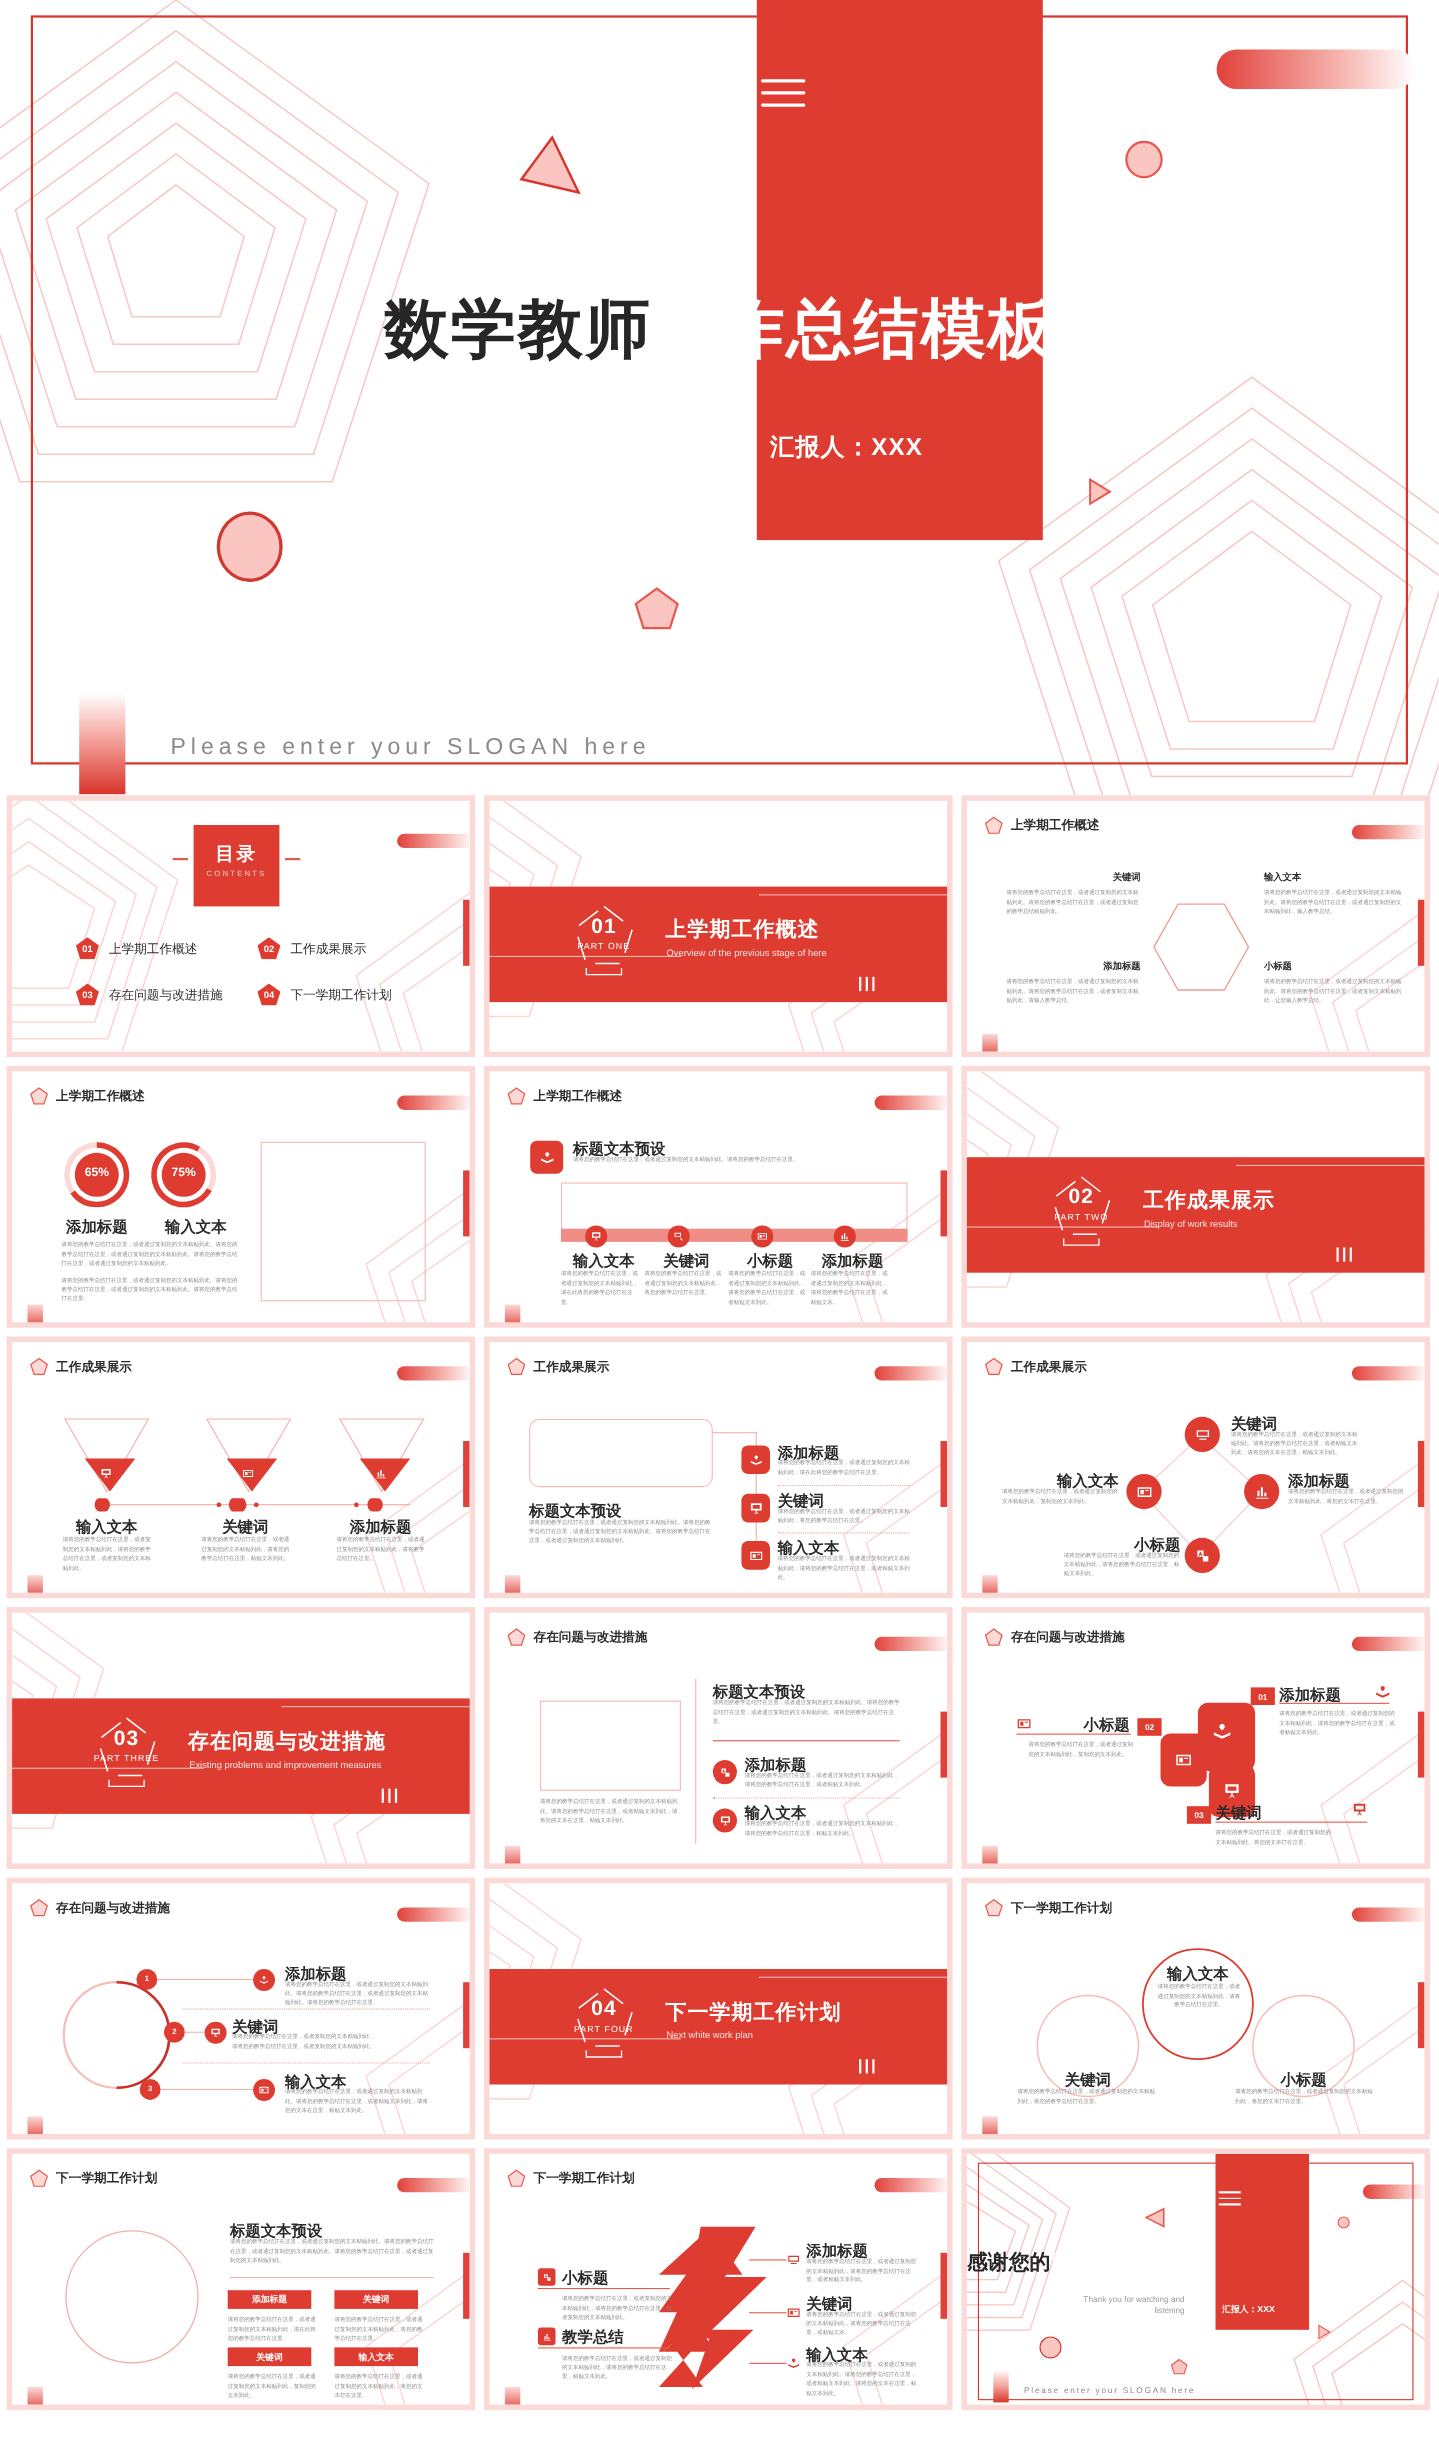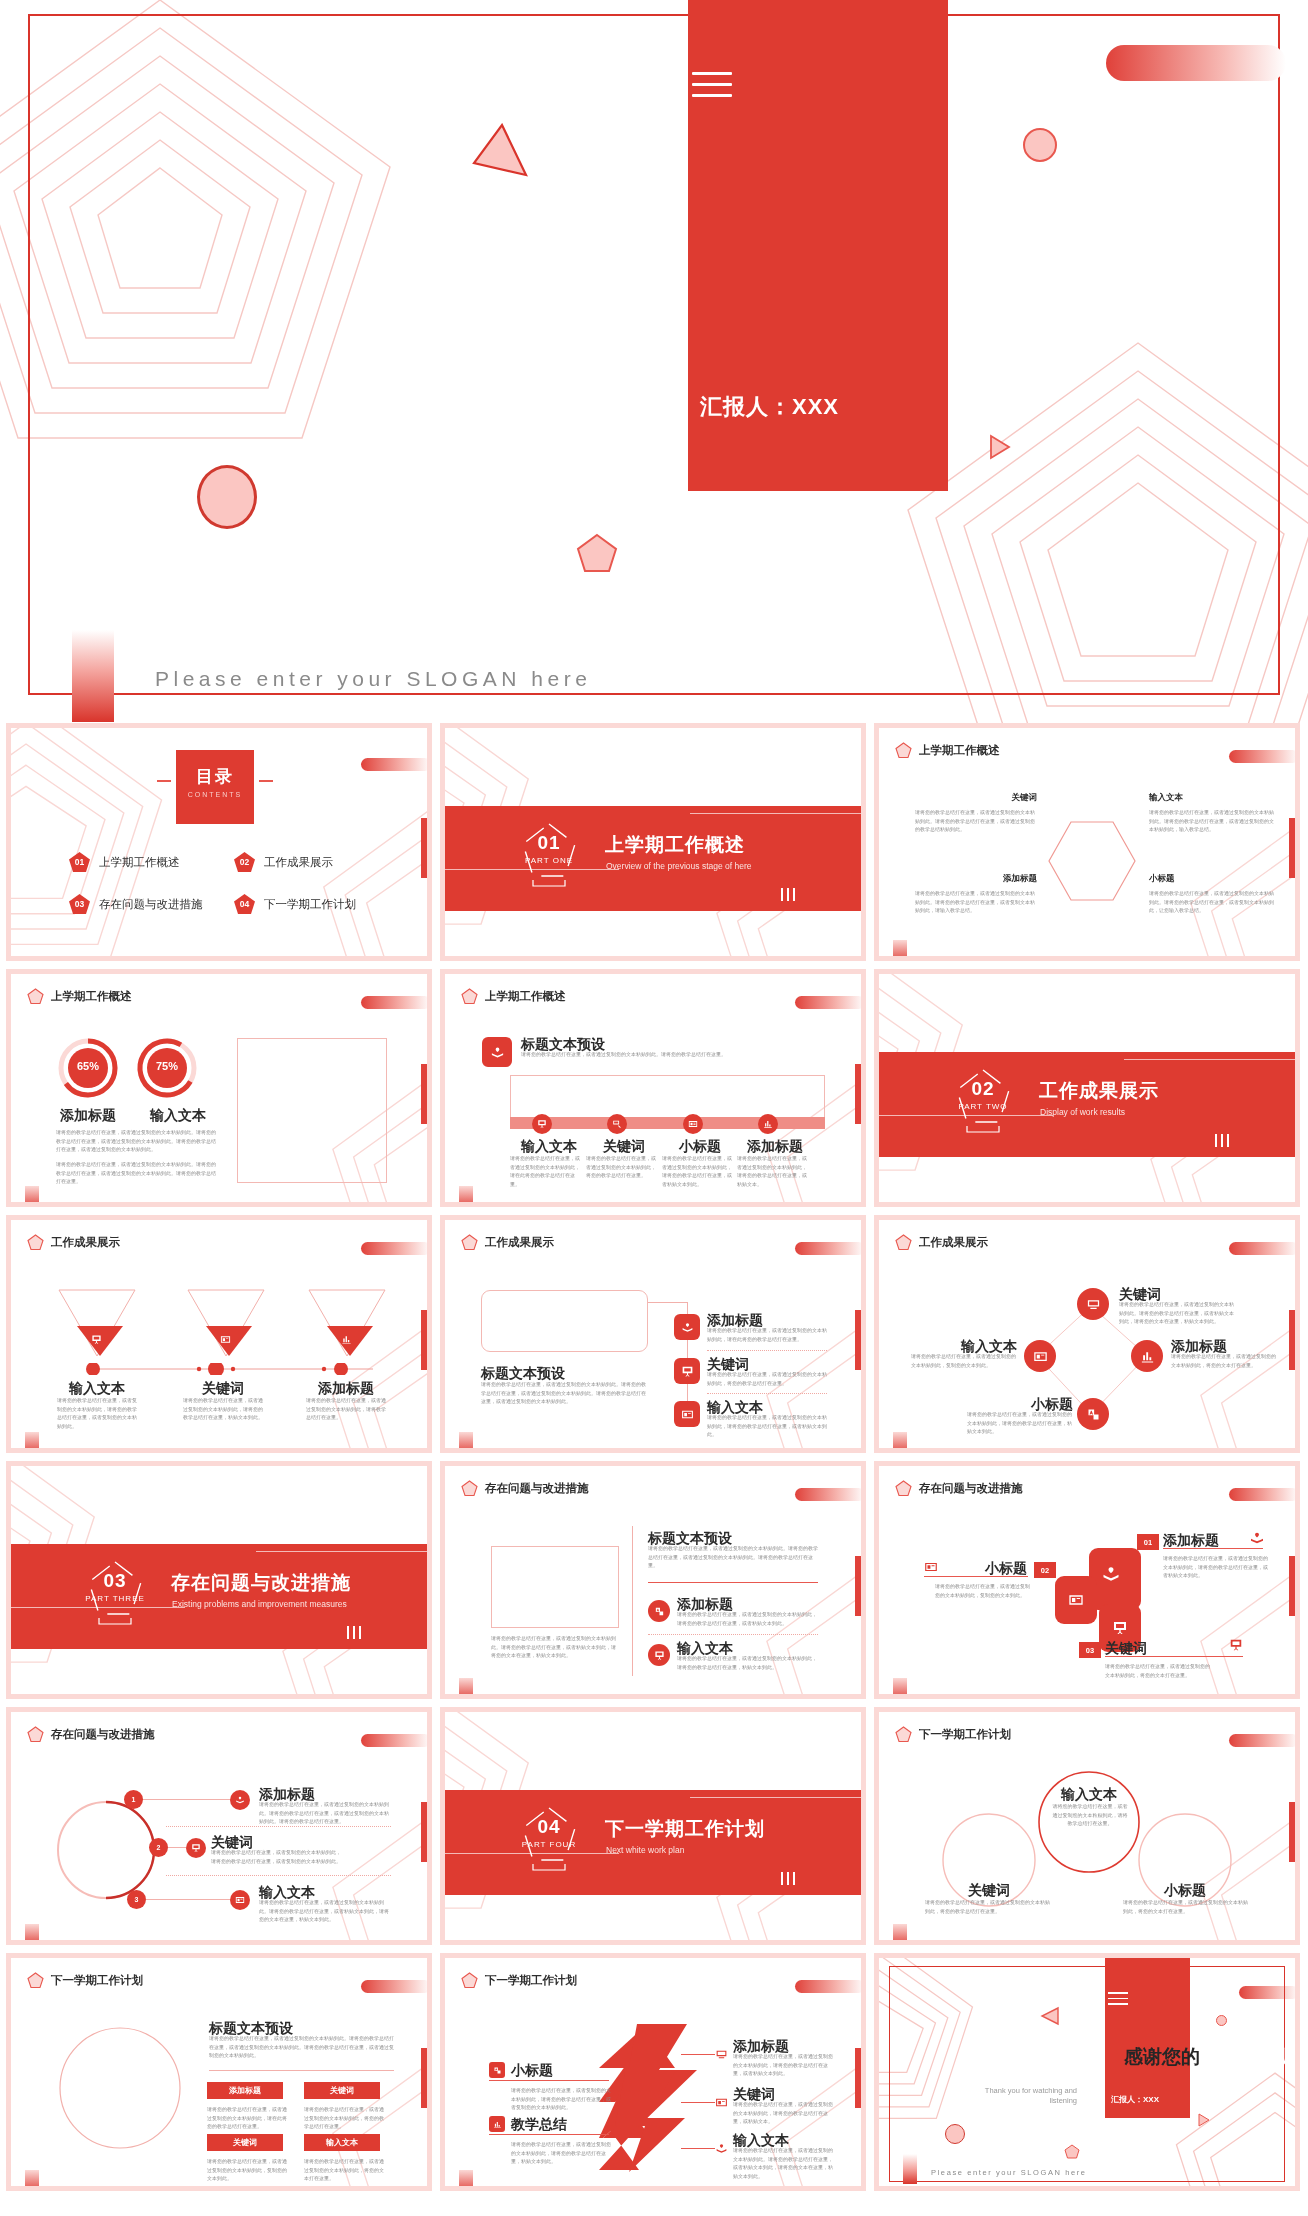--- a/index.html
+++ b/index.html
@@ -124,21 +124,21 @@
   .body-xxs { font-size:5px; color:#8b8b8b; line-height:1.7; }
 
   .ricon { background:#de3b31; border-radius:50%; display:flex; align-items:center; justify-content:center; color:#fff;}
   .rsq { background:#de3b31; border-radius:6px; display:flex; align-items:center; justify-content:center; color:#fff;}
 
   .ph-box { border:1px solid #f3b8b3; }
   .hr-dot { border-top:1px dotted #f0a9a3; }
 
   
   .ty-panel { position:absolute; left:226px; top:0; width:85px; height:160px; background:#de3b31; }
-  .ty-title { position:absolute; left:0; top:86px; width:100%; text-align:right;
+  .ty-title { position:absolute; left:0; top:86px; width:100%; text-align:left;
               font-size:19px; font-weight:bold; white-space:nowrap; }
   .ty-sub { position:absolute; left:88px; top:128px; width:110px; text-align:right;
             color:#9b9b9b; font-size:7.5px; line-height:1.3; }
   .ty-rep { position:absolute; left:232px; top:136px; color:#fff; font-size:8px; font-weight:bold; }
   .ty-slogan { position:absolute; left:52px; bottom:9px; color:#8a8a8a; font-size:7.5px; letter-spacing:1.6px; }
   .ty-frame { position:absolute; left:10px; top:8px; right:10px; bottom:4px; border:1px solid #d9342b; }
 </style>
 </head>
 <body>
 
@@ -194,20 +194,23 @@
       <svg width="42" height="42" viewBox="0 0 42 42">
         <polygon points="21,2 40,16 33,38 9,38 2,16" fill="#fbc6c2" stroke="#e8584f" stroke-width="2"></polygon>
       </svg>
     </div>
     <div class="hero-tri2">
       <svg width="24" height="26" viewBox="0 0 24 26">
         <polygon points="4,2 22,13 4,24" fill="#fbc6c2" stroke="#e8584f" stroke-width="1.8"></polygon>
       </svg>
     </div>
 
+    <div class="hero-title">
+      <span class="dark">数学教师</span><span class="light">工作总结模板</span>
+    </div>
     <div class="hero-reporter">汇报人：XXX</div>
 
     <div class="hero-slogan-bar"></div>
     <div class="hero-slogan">Please enter your SLOGAN here</div>
   </div>
 
   <div class="grid">
 
     <div class="row">
 

